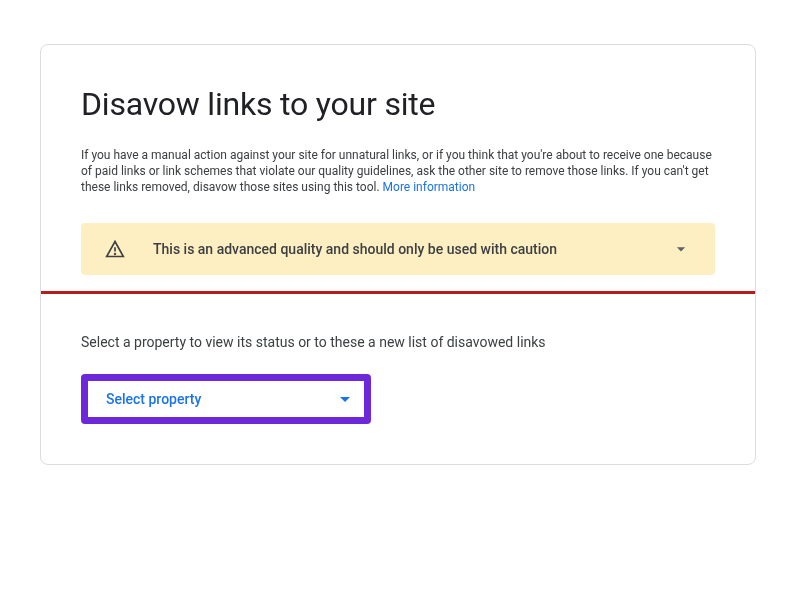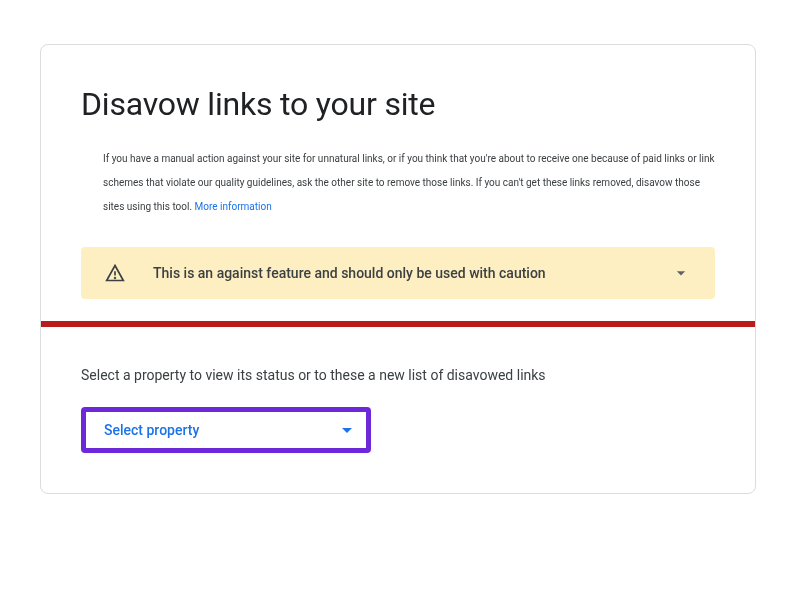--- a/index.html
+++ b/index.html
@@ -14,35 +14,34 @@
       height: 597px;
       padding: 44px 40px;
     }
     .card {
       border: 1px solid #dadce0;
       border-radius: 8px;
       background: #fff;
       overflow: hidden;
     }
     .top-section {
-      padding: 40px 40px 22px 40px;
-      border-bottom: 6px solid #b91c1c;
+      padding: 40px 40px 16px 40px;
+      border-bottom: 3px solid #b91c1c;
     }
     .title {
       font-size: 32px;
       font-weight: 400;
       color: #202124;
       letter-spacing: -0.2px;
       margin-bottom: 24px;
     }
     .description {
-      font-size: 10px;
-      line-height: 24px;
+      font-size: 12px;
+      line-height: 16px;
       color: #3c4043;
-      margin-left: 22px;
     }
     .more-link {
       color: #1a73e8;
       text-decoration: none;
       cursor: pointer;
     }
     .warning-banner {
       margin-top: 28px;
       background: #feefc3;
       border-radius: 4px;
@@ -74,21 +73,21 @@
     }
     .select-label {
       font-size: 14px;
       color: #3c4043;
       margin-bottom: 24px;
     }
     .property-select {
       display: inline-flex;
       align-items: center;
       justify-content: space-between;
-      border: 5px solid #6d28d9;
+      border: 7px solid #6d28d9;
       border-radius: 4px;
       padding: 10px 14px 10px 18px;
       min-width: 290px;
       cursor: pointer;
       background: #fff;
     }
     .property-select-text {
       font-size: 14px;
       font-weight: 500;
       color: #1a73e8;
@@ -111,21 +110,21 @@
       <span>If you have a manual action against your site for unnatural links, or if you think that you're about to receive one because of paid links or link schemes that violate our quality guidelines, ask the other site to remove those links. If you can't get these links removed, disavow those sites using this tool. </span><a class="more-link">More information</a>
     </p>
     <div class="warning-banner">
       <span class="warning-icon">
         <svg viewBox="0 0 24 24" width="20" height="20" fill="none" stroke="#3c4043" stroke-width="2">
           <path d="M12 3 L22 21 L2 21 Z"></path>
           <line x1="12" y1="10" x2="12" y2="15"></line>
           <circle cx="12" cy="18" r="0.5" fill="#3c4043"></circle>
         </svg>
       </span>
-      <span class="warning-text">This is an against feature and should only be used with caution</span>
+      <span class="warning-text">This is an advanced quality and should only be used with caution</span>
       <span class="chevron-down">
         <svg viewBox="0 0 24 24" width="20" height="20" fill="#5f6368">
           <path d="M7 10l5 5 5-5z"></path>
         </svg>
       </span>
     </div>
   </div>
   <div class="bottom-section">
     <p class="select-label">Select a property to view its status or to these a new list of disavowed links</p>
     <div class="property-select">

